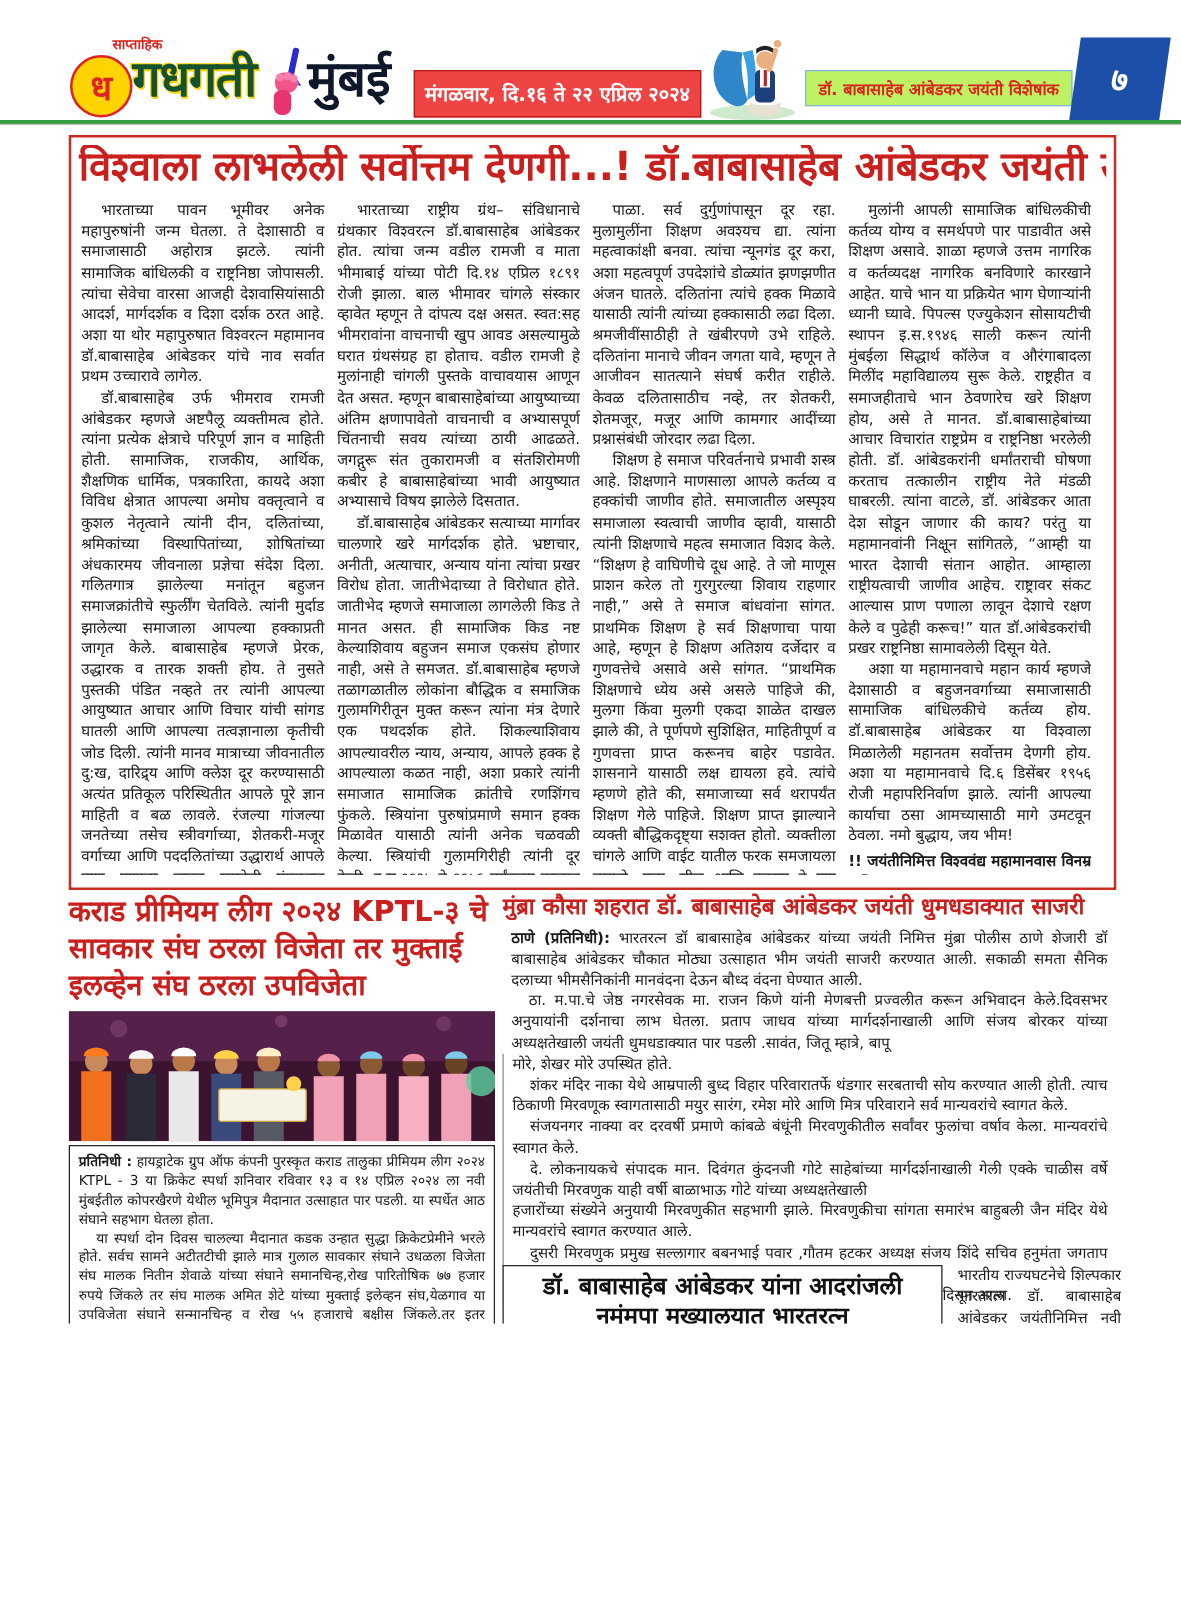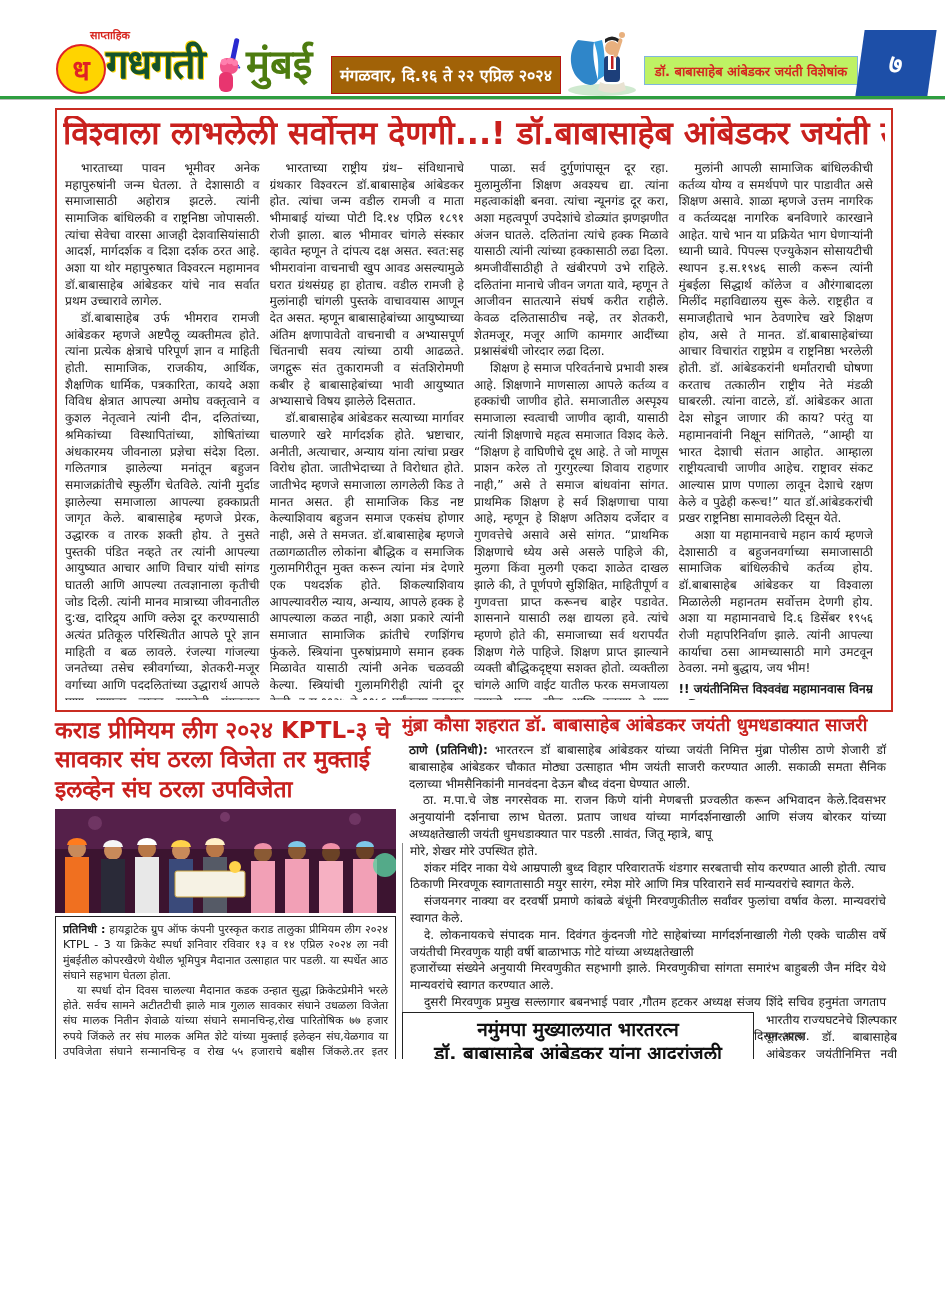--- a/index.html
+++ b/index.html
@@ -7,22 +7,22 @@
   #page{position:relative;width:945px;height:1059px;background:#fff;overflow:hidden;}
 
   
   .weekly{position:absolute;left:90px;top:27px;color:#d6261f;font-size:11px;font-weight:bold;}
   .logo-circle{position:absolute;left:56px;top:44px;width:46px;height:46px;border-radius:50%;
     background:#ffd400;border:2px solid #e02225;display:flex;align-items:center;justify-content:center;
     color:#e02225;font-size:28px;font-weight:bold;}
   .logo-rest{position:absolute;left:106px;top:40px;font-size:40px;font-weight:bold;color:#14532d;
     text-shadow:1px 1px 0 #ffd400,-1px -1px 0 #ffd400;letter-spacing:-1px;line-height:1.2;}
   .fist{position:absolute;left:216px;top:36px;}
-  .city{position:absolute;left:246px;top:40px;font-size:40px;font-weight:bold;color:#4d7c0f;line-height:1.2;}
-  .datebox{position:absolute;left:331px;top:56px;width:228px;height:36px;background:#a16207;
+  .city{position:absolute;left:246px;top:40px;font-size:40px;font-weight:bold;color:#0f172a;line-height:1.2;}
+  .datebox{position:absolute;left:331px;top:56px;width:228px;height:36px;background:#ef4444;
     border:1px solid #b51510;display:flex;align-items:center;justify-content:center;
     color:#fff;font-weight:bold;font-size:16px;}
   .ambedkar-graphic{position:absolute;left:564px;top:30px;}
   .special{position:absolute;left:644px;top:56px;width:212px;height:27px;background:#bef264;
     border:1px solid #7fb6dd;display:flex;align-items:center;justify-content:center;
     color:#d6261f;font-weight:bold;font-size:13px;white-space:nowrap;overflow:hidden;}
   .pagenum{position:absolute;left:860px;top:30px;width:72px;height:66px;background:#1d4fa8;
     transform:skewX(-8deg);display:flex;align-items:center;justify-content:center;
     color:#fff;font-size:26px;font-weight:bold;}
   .green-rule{position:absolute;left:0;top:96px;width:945px;height:3px;background:#2e9e40;border-bottom:1px solid #bbb;}
@@ -206,22 +206,22 @@
       <div class="mumbra-col">
         <p>हजारोंच्या संख्येने अनुयायी मिरवणुकीत सहभागी झाले. मिरवणुकीचा सांगता समारंभ बाहुबली जैन मंदिर येथे मान्यवरांचे स्वागत करण्यात आले.</p>
         <p>दुसरी मिरवणुक प्रमुख सल्लागार बबनभाई पवार ,गौतम हटकर अध्यक्ष संजय शिंदे सचिव हनुमंता जगताप यांच्या मार्गदर्शनाखाली मोठ्या उत्साहात पार पडली</p>
         <p>या मिरवणुकीत मा.नगरसेवक राजन किणे यांचा जल्लोष आणि तुफान उत्साह दिसून आला.</p>
       </div>
     </div>
   </div>
 
   <div class="nmmc-box">
     <div class="nmmc-headline">
+      <div>डॉ. बाबासाहेब आंबेडकर यांना आदरांजली</div>
       <div>नमुंमपा मुख्यालयात भारतरत्न</div>
-      <div>डॉ. बाबासाहेब आंबेडकर यांना आदरांजली</div>
     </div>
     <svg class="nmmc-photo" viewBox="0 0 344 168">
       <rect width="344" height="168" fill="#e9e5dc"></rect>
       <rect x="8" y="4" width="310" height="110" fill="#35509e"></rect>
       <rect x="8" y="4" width="310" height="26" fill="#4a3a9a"></rect>
       <circle cx="36" cy="17" r="9" fill="#ece8f4"></circle>
       <circle cx="290" cy="17" r="8" fill="#cfd8ee"></circle>
       <text x="163" y="22" text-anchor="middle" font-size="15" font-weight="bold" fill="#ffd24a">नवी मुंबई महानगरपालिका</text>
 
       <circle cx="62" cy="58" r="18" fill="#e8c49a"></circle>

